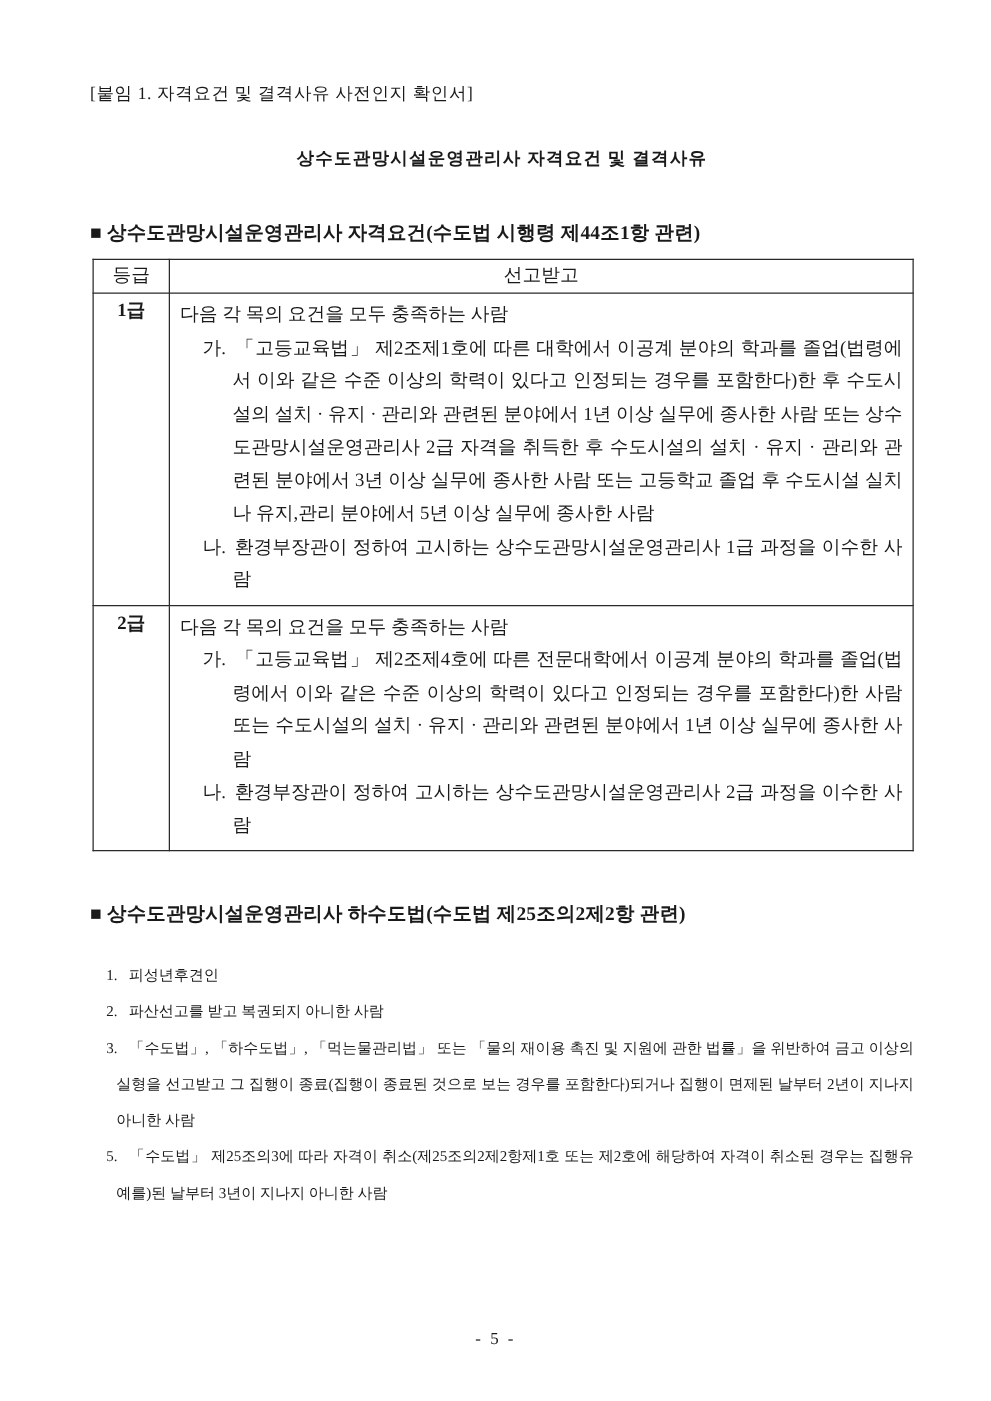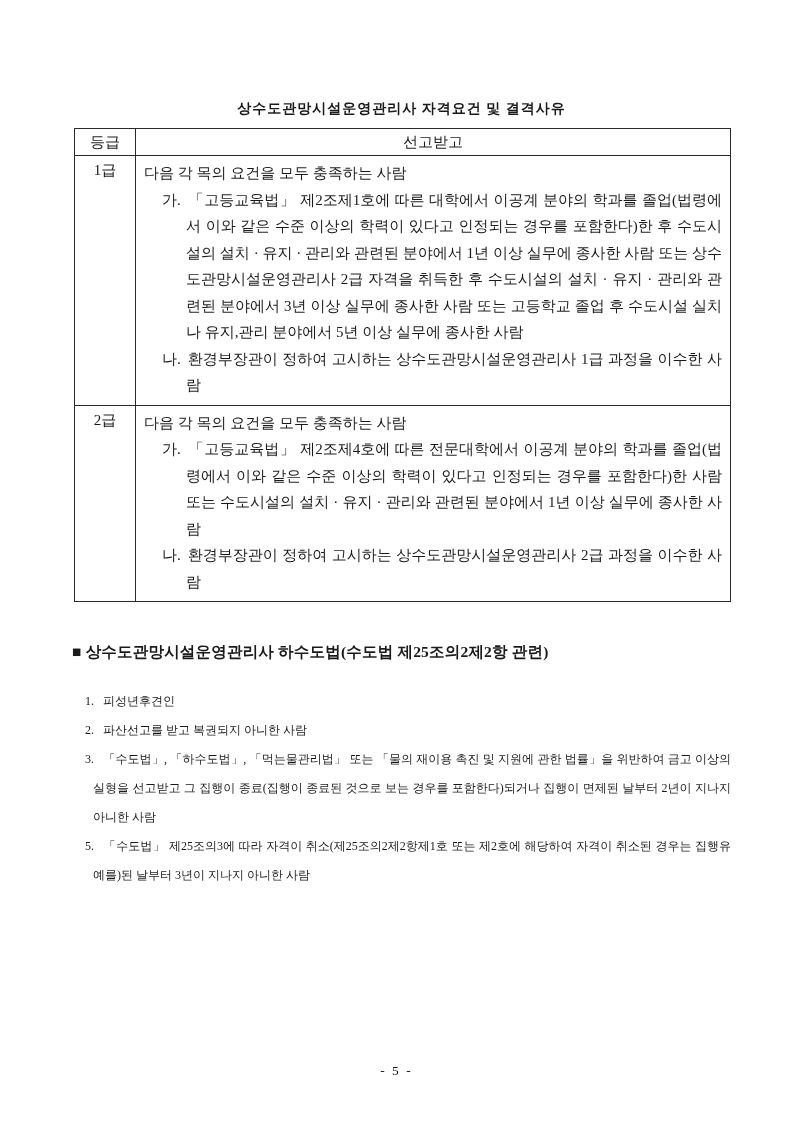--- a/index.html
+++ b/index.html
@@ -48,20 +48,21 @@
   table.qual-table th {
     font-weight: normal;
     text-align: center;
     padding: 3px 4px;
     line-height: 20px;
   }
   td.grade-cell {
     text-align: center;
     padding-top: 4px;
     line-height: 20px;
+    font-weight: bold;
   }
   td.req-cell {
     padding: 4px 8px 6px 8px;
     line-height: 26.5px;
     text-align: justify;
   }
   .req-intro { text-indent: 0; }
   .req-item {
     padding-left: 42px;
     text-indent: -24px;
@@ -86,23 +87,25 @@
     text-align: center;
     font-size: 13.5px;
     letter-spacing: 2px;
   }
 </style>
 </head>
 <body>
 
 <div class="page">
 
+  <div class="attachment-label">[붙임 1. 자격요건 및 결격사유 사전인지 확인서]</div>
 
   <h1 class="doc-title">상수도관망시설운영관리사 자격요건 및 결격사유</h1>
 
+  <div class="section-heading">■ 상수도관망시설운영관리사 자격요건(수도법 시행령 제44조1항 관련)</div>
 
   <table class="qual-table">
     <colgroup>
       <col style="width:61px">
       <col>
     </colgroup>
     <thead>
       <tr>
         <th>등급</th>
         <th>선고받고</th>

